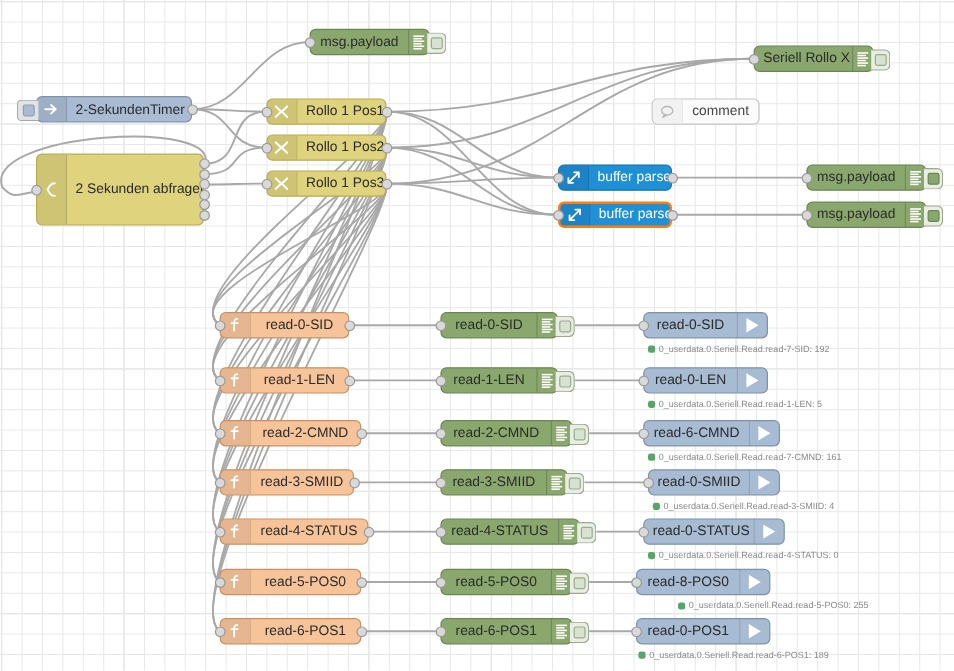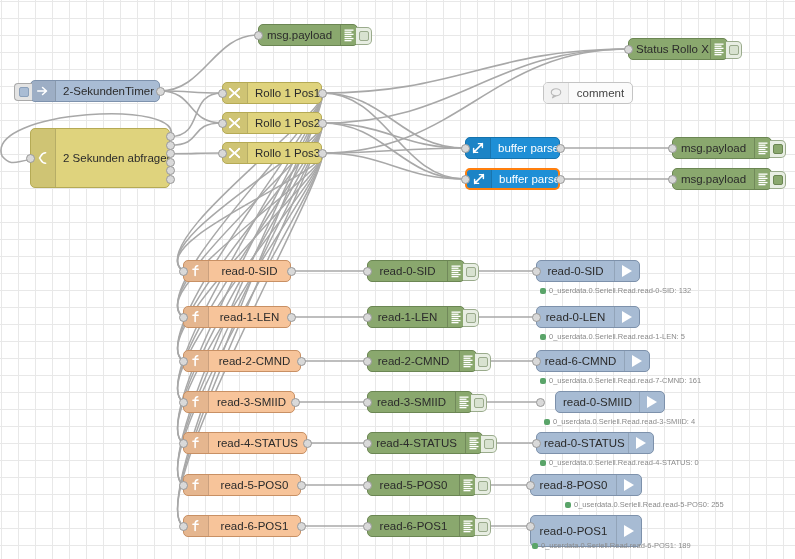--- a/index.html
+++ b/index.html
@@ -301,21 +301,21 @@
           <svg width="14" height="14" viewBox="0 0 16 16">
             <path d="M2 3 L7 8 L2 13 M13 3 L8 8 L13 13" fill="none" stroke="#ffffff" stroke-width="1.7" stroke-linecap="round" stroke-linejoin="round"></path>
             <path d="M2 3 L13 13 M13 3 L2 13" fill="none" stroke="#ffffff" stroke-width="1.6" stroke-linecap="round" stroke-linejoin="round"></path>
           </svg>
         </div>
         <div class="lbl">Rollo 1 Pos3</div>
       </div>
       <div class="port in" style="left: 217.5px; top: 148.5px;"></div>
       <div class="port out" style="left: 317.5px; top: 148.5px;"></div>
       <div class="node n-green" style="left: 628px; top: 38px; width: 100px; height: 22px;">
-        <div class="lbl">Status Rollo X</div>
+        <div class="lbl">Seriell Rollo X</div>
         <div class="bars">
           <svg width="10" height="13" viewBox="0 0 10 13">
             <rect x="0.5" y="0.5" width="9" height="1.3" fill="#ffffff"></rect>
             <rect x="0.5" y="2.6" width="7" height="1.3" fill="#ffffff"></rect>
             <rect x="0.5" y="4.7" width="9" height="1.3" fill="#ffffff"></rect>
             <rect x="0.5" y="6.800000000000001" width="7" height="1.3" fill="#ffffff"></rect>
             <rect x="0.5" y="8.9" width="9" height="1.3" fill="#ffffff"></rect>
             <rect x="0.5" y="11" width="7" height="1.3" fill="#ffffff"></rect>
           </svg>
         </div>
@@ -580,21 +580,21 @@
         <div class="lbl">read-0-SID</div>
         <div style="flex: 0 0 24px; height: 100%; display: flex; align-items: center; justify-content: center; border-left: 1px solid rgba(0, 0, 0, 0.12);">
           <svg width="18" height="18" viewBox="0 0 18 18">
             <path d="M4 3 L4 15 L14 9 Z" fill="#ffffff"></path>
           </svg>
         </div>
       </div>
       <div class="port in" style="left: 531.5px; top: 266.5px;"></div>
       <div class="status" style="left: 540px; top: 286px;">
         <span class="dot"></span>
-        <span>0_userdata.0.Seriell.Read.read-0-SID: 132</span>
+        <span>0_userdata.0.Seriell.Read.read-7-SID: 192</span>
       </div>
       <div class="node n-bluegrey" style="left: 536px; top: 306px; width: 104px; height: 22px;">
         <div class="lbl">read-0-LEN</div>
         <div style="flex: 0 0 24px; height: 100%; display: flex; align-items: center; justify-content: center; border-left: 1px solid rgba(0, 0, 0, 0.12);">
           <svg width="18" height="18" viewBox="0 0 18 18">
             <path d="M4 3 L4 15 L14 9 Z" fill="#ffffff"></path>
           </svg>
         </div>
       </div>
       <div class="port in" style="left: 531.5px; top: 312.5px;"></div>
@@ -608,21 +608,21 @@
           <svg width="18" height="18" viewBox="0 0 18 18">
             <path d="M4 3 L4 15 L14 9 Z" fill="#ffffff"></path>
           </svg>
         </div>
       </div>
       <div class="port in" style="left: 531.5px; top: 356.5px;"></div>
       <div class="status" style="left: 540px; top: 376px;">
         <span class="dot"></span>
         <span>0_userdata.0.Seriell.Read.read-7-CMND: 161</span>
       </div>
-      <div class="node n-bluegrey" style="left: 555px; top: 391px; width: 110px; height: 22px;">
+      <div class="node n-bluegrey" style="left: 540px; top: 391px; width: 110px; height: 22px;">
         <div class="lbl">read-0-SMIID</div>
         <div style="flex: 0 0 24px; height: 100%; display: flex; align-items: center; justify-content: center; border-left: 1px solid rgba(0, 0, 0, 0.12);">
           <svg width="18" height="18" viewBox="0 0 18 18">
             <path d="M4 3 L4 15 L14 9 Z" fill="#ffffff"></path>
           </svg>
         </div>
       </div>
       <div class="port in" style="left: 535.5px; top: 397.5px;"></div>
       <div class="status" style="left: 544px; top: 417px;">
         <span class="dot"></span>
@@ -647,21 +647,21 @@
           <svg width="18" height="18" viewBox="0 0 18 18">
             <path d="M4 3 L4 15 L14 9 Z" fill="#ffffff"></path>
           </svg>
         </div>
       </div>
       <div class="port in" style="left: 525.5px; top: 480.5px;"></div>
       <div class="status" style="left: 532px; top: 500px; margin-left: 33px;">
         <span class="dot"></span>
         <span>0_userdata.0.Seriell.Read.read-5-POS0: 255</span>
       </div>
-      <div class="node n-bluegrey" style="left: 530px; top: 515px; width: 112px; height: 32px;">
+      <div class="node n-bluegrey" style="left: 530px; top: 515px; width: 112px; height: 22px;">
         <div class="lbl">read-0-POS1</div>
         <div style="flex: 0 0 24px; height: 100%; display: flex; align-items: center; justify-content: center; border-left: 1px solid rgba(0, 0, 0, 0.12);">
           <svg width="18" height="18" viewBox="0 0 18 18">
             <path d="M4 3 L4 15 L14 9 Z" fill="#ffffff"></path>
           </svg>
         </div>
       </div>
       <div class="port in" style="left: 525.5px; top: 521.5px;"></div>
       <div class="status" style="left: 532px; top: 541px;">
         <span class="dot"></span>

